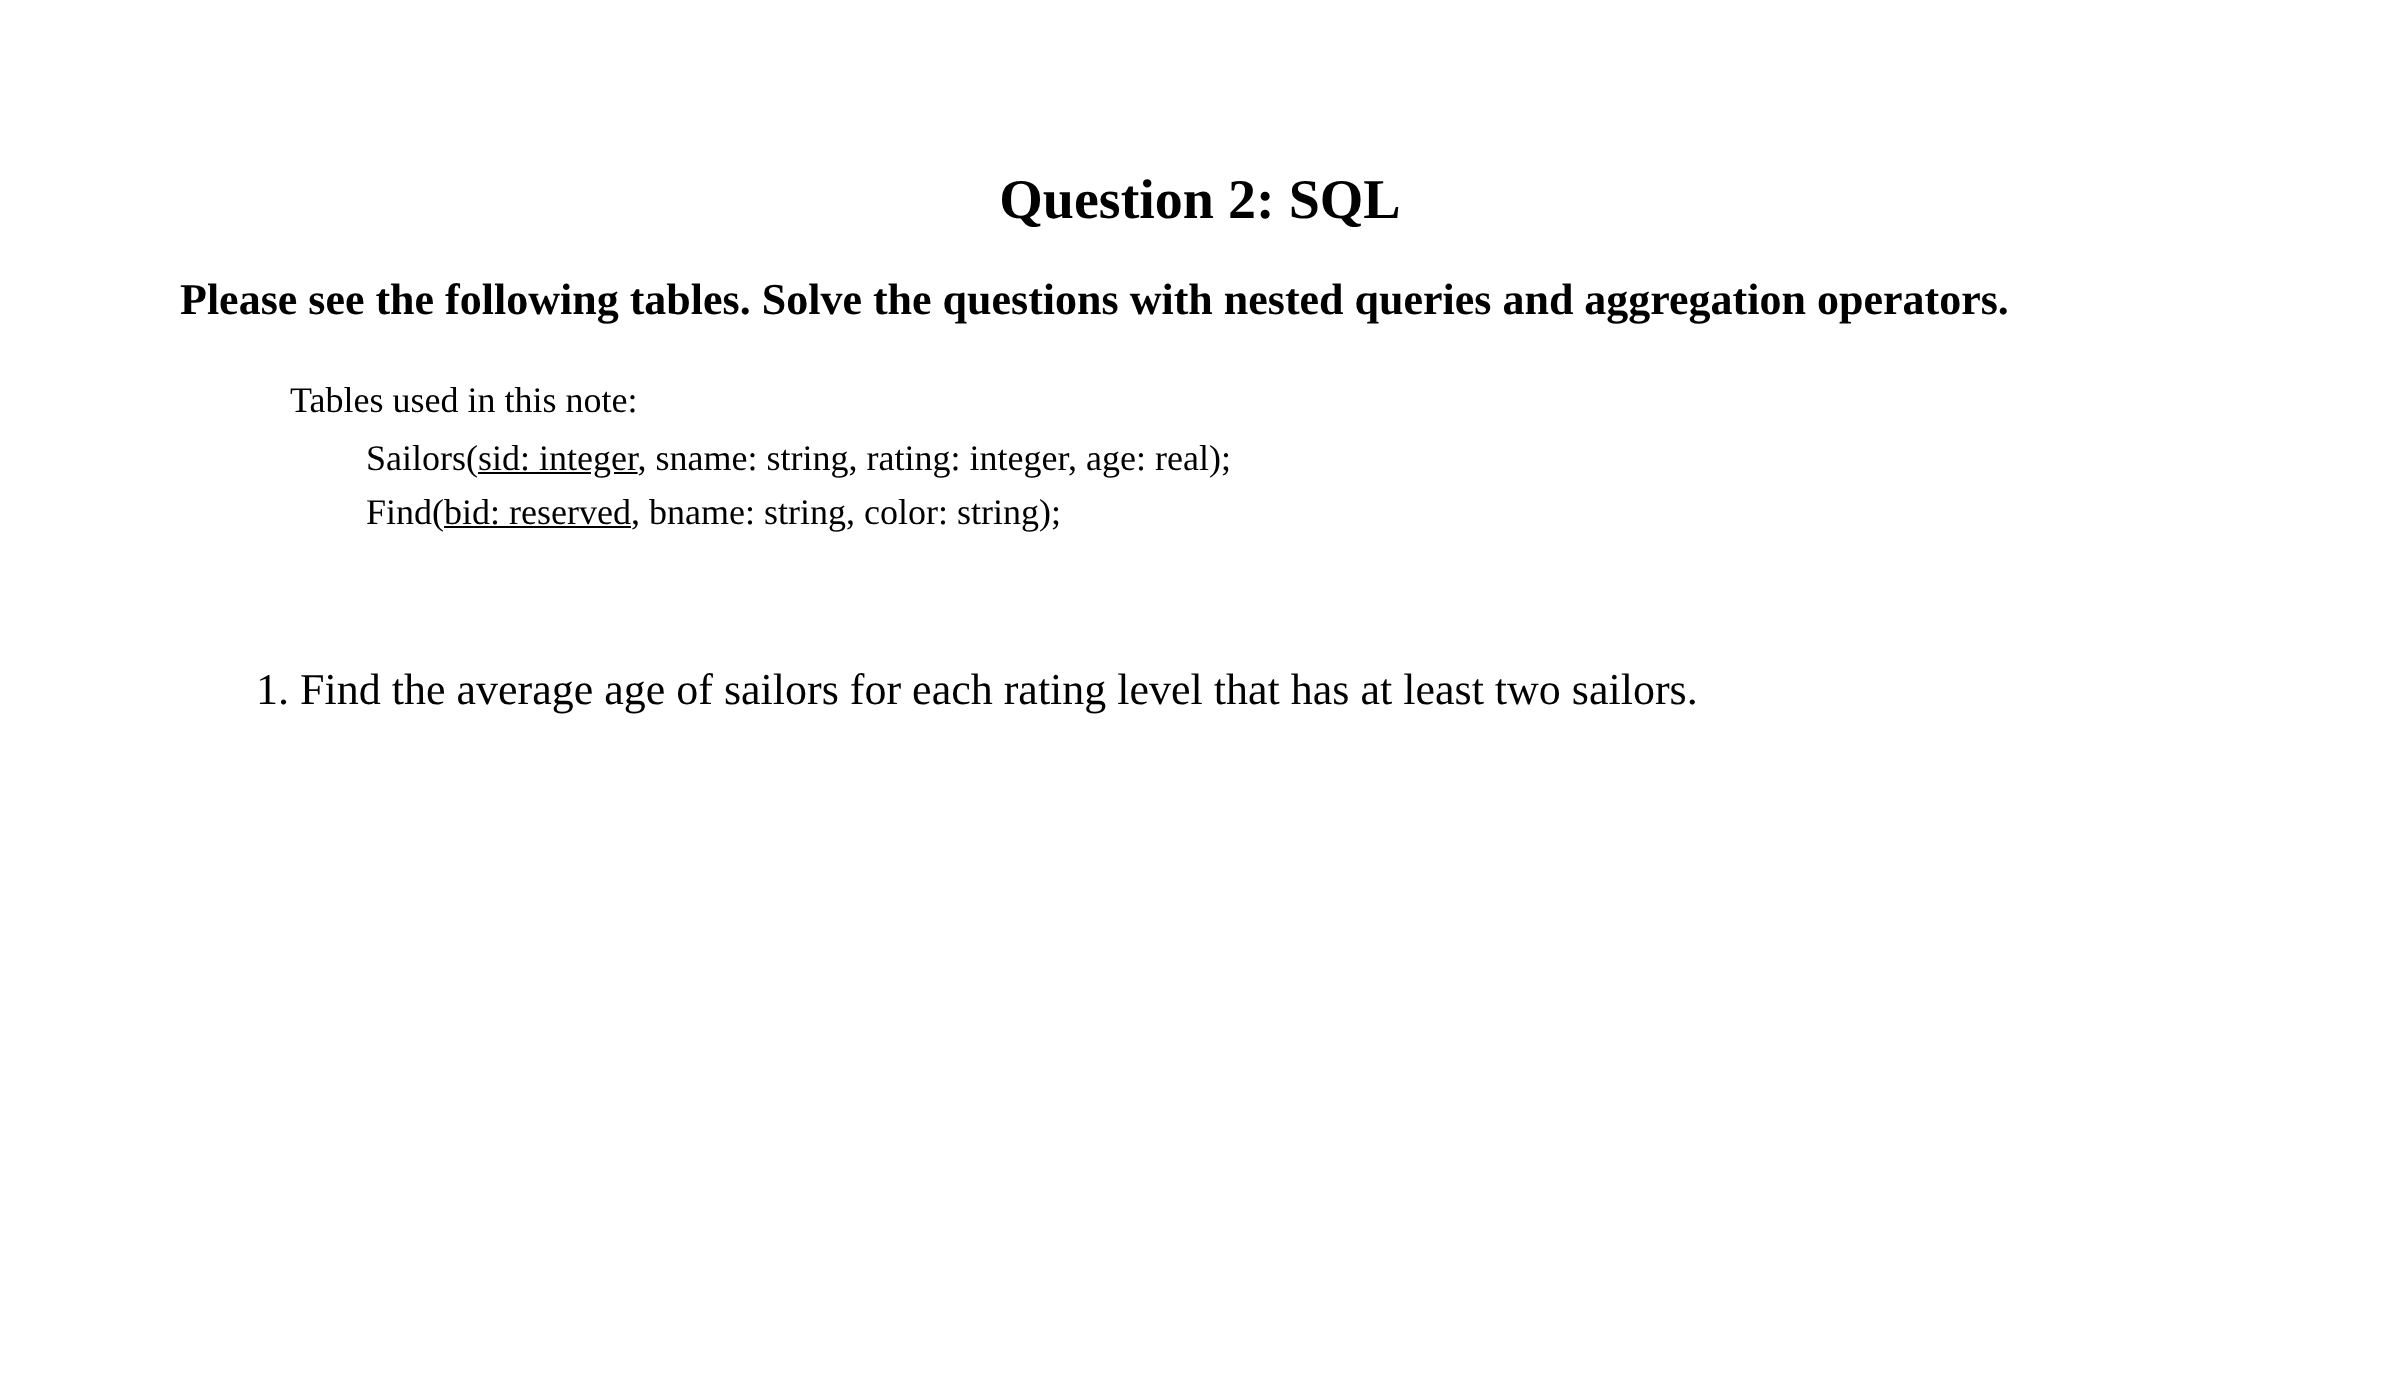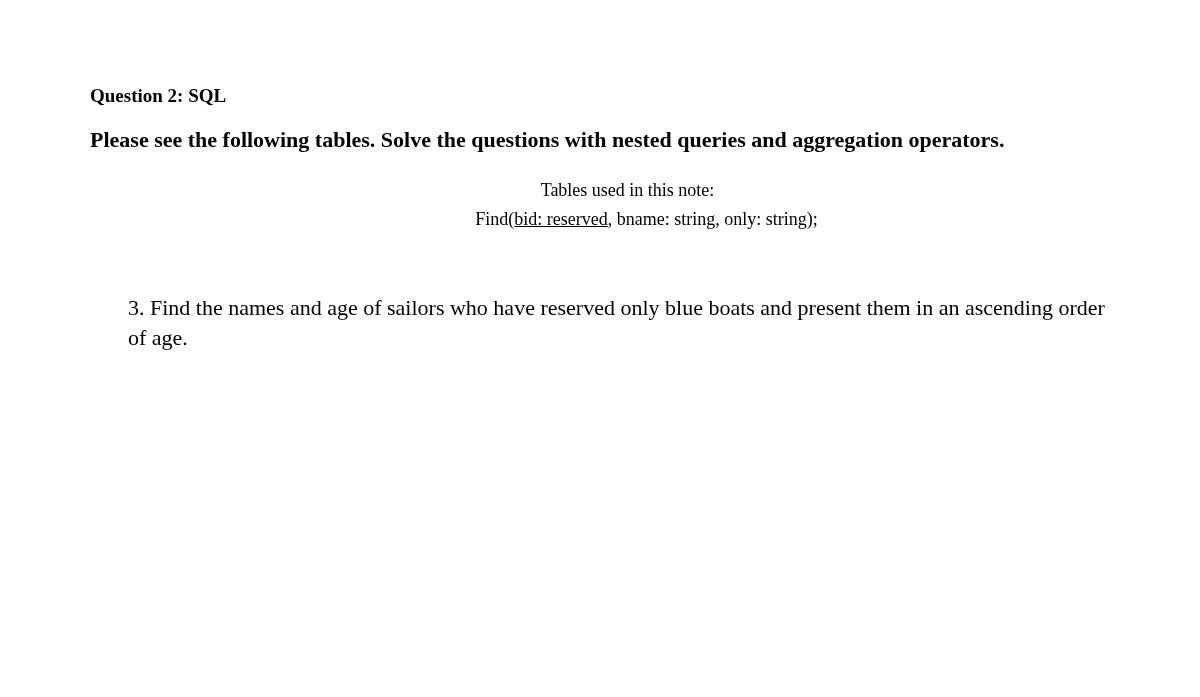--- a/index.html
+++ b/index.html
@@ -9,36 +9,36 @@
     }
     body {
       width: 1200px;
       height: 697px;
       background: #ffffff;
       font-family: "Times New Roman", Times, serif;
       color: #000000;
       padding: 85px 90px 0 90px;
     }
     .title {
-      font-size: 19px;
+      font-size: 28px;
       font-weight: bold;
       margin-bottom: 18px;
+      text-align: center;
     }
     .intro {
       font-size: 22px;
       line-height: 1.35;
       margin-bottom: 22px;
       font-weight: bold;
     }
     .tables-block {
       margin-left: 55px;
       font-size: 18px;
       line-height: 1.5;
       margin-bottom: 60px;
-      text-align: center;
     }
     .tables-heading {
       margin-bottom: 2px;
     }
     .table-def {
       margin-left: 38px;
     }
     .underline {
       text-decoration: underline;
     }
@@ -54,22 +54,25 @@
 </head>
 <body>
 
 <div class="title">Question 2: SQL</div>
 
 <div class="intro">Please see the following tables. Solve the questions with nested queries and aggregation operators.</div>
 
 <div class="tables-block">
   <div class="tables-heading">Tables used in this note:</div>
   <div class="table-def">
-    <span>Find</span>(<span class="underline">bid: reserved</span><span>, bname: string, only: string);</span>
+    <span>Sailors</span>(<span class="underline">sid: integer</span><span>, sname: string, rating: integer, age: real);</span>
+  </div>
+  <div class="table-def">
+    <span>Find</span>(<span class="underline">bid: reserved</span><span>, bname: string, color: string);</span>
   </div>
 </div>
 
 <div class="questions">
   <div class="question-item">
-    <span>3.</span>
-    <span>Find the names and age of sailors who have reserved only blue boats and present them in an ascending order of age.</span>
+    <span>1.</span>
+    <span>Find the average age of sailors for each rating level that has at least two sailors.</span>
   </div>
 </div>
 
 </body></html>

